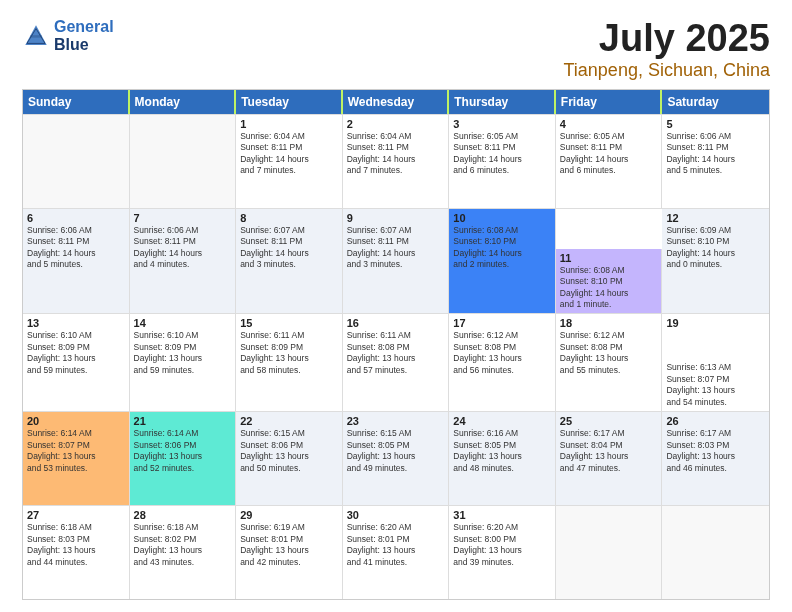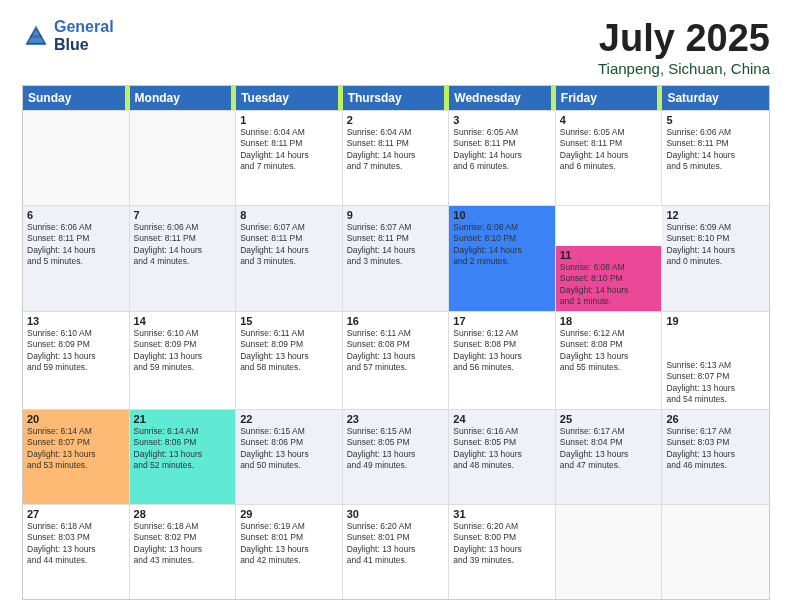--- a/index.html
+++ b/index.html
@@ -35,41 +35,41 @@
     .title-block {
       text-align: right;
     }
     .month-title {
       font-size: 38px;
       font-weight: bold;
       color: #222;
       line-height: 1.1;
     }
     .location {
-      font-size: 15px;
-      color: #14532d;
+      font-size: 18px;
+      color: #a16207;
       margin-left: 16px;
     }
     .calendar {
       flex: 1;
       display: flex;
       flex-direction: column;
       border: 1px solid #ccc;
     }
     .cal-header-row {
       display: grid;
       grid-template-columns: repeat(7, 1fr);
       background: #2e6dbd;
     }
     .cal-header-cell {
       color: #fff;
       font-size: 12px;
       font-weight: bold;
       padding: 5px 5px;
-      border-right: 5px solid #bef264;
+      border-right: 2px solid #bef264;
       text-align: left;
     }
     .cal-header-cell:last-child { border-right: none; }
     .cal-body {
       flex: 1;
       display: flex;
       flex-direction: column;
     }
     .cal-row {
       display: grid;
@@ -123,22 +123,22 @@
       <div class="month-title">July 2025</div>
       <div class="location">Tianpeng, Sichuan, China</div>
     </div>
   </div>
 
   <div class="calendar">
     <div class="cal-header-row">
     <div class="cal-header-cell">Sunday</div>
         <div class="cal-header-cell">Monday</div>
         <div class="cal-header-cell">Tuesday</div>
+        <div class="cal-header-cell">Wednesday</div>
         <div class="cal-header-cell">Thursday</div>
-        <div class="cal-header-cell">Wednesday</div>
         <div class="cal-header-cell">Friday</div>
         <div class="cal-header-cell">Saturday</div>
       </div>
     <div class="cal-body">
     <div class="cal-row">
           <div class="cal-cell empty"></div>
           <div class="cal-cell empty"></div>
           <div class="cal-cell">
             <div class="day-num">1</div>
             <div class="cell-text" style="white-space: pre-line;">Sunrise: 6:04 AM
@@ -204,21 +204,21 @@
 Daylight: 14 hours
 and 3 minutes.</div>
           </div>
           <div class="cal-cell alt-row" style="background: #3b82f6;">
             <div class="day-num">10</div>
             <div class="cell-text" style="white-space: pre-line;">Sunrise: 6:08 AM
 Sunset: 8:10 PM
 Daylight: 14 hours
 and 2 minutes.</div>
           </div>
-          <div class="cal-cell alt-row" style="background: #ec4899; margin-top: 40px;">
+          <div class="cal-cell alt-row" style="background: #c4b5fd; margin-top: 40px;">
             <div class="day-num">11</div>
             <div class="cell-text" style="white-space: pre-line;">Sunrise: 6:08 AM
 Sunset: 8:10 PM
 Daylight: 14 hours
 and 1 minute.</div>
           </div>
           <div class="cal-cell alt-row" style="background: rgb(238, 242, 248);">
             <div class="day-num">12</div>
             <div class="cell-text" style="white-space: pre-line;">Sunrise: 6:09 AM
 Sunset: 8:10 PM

